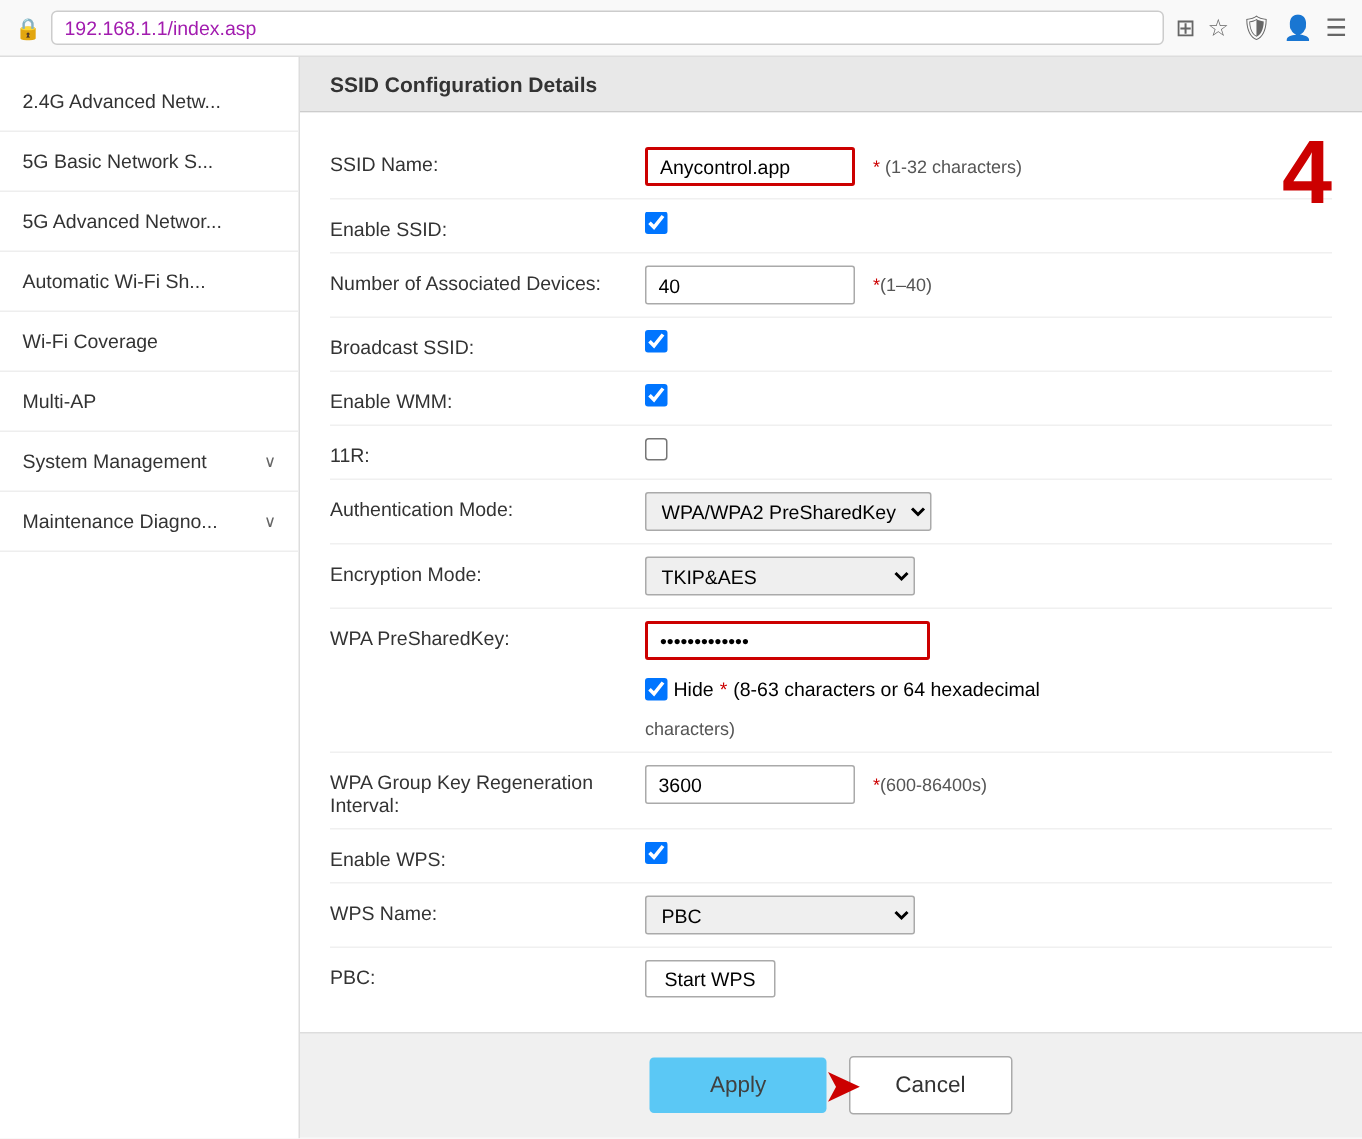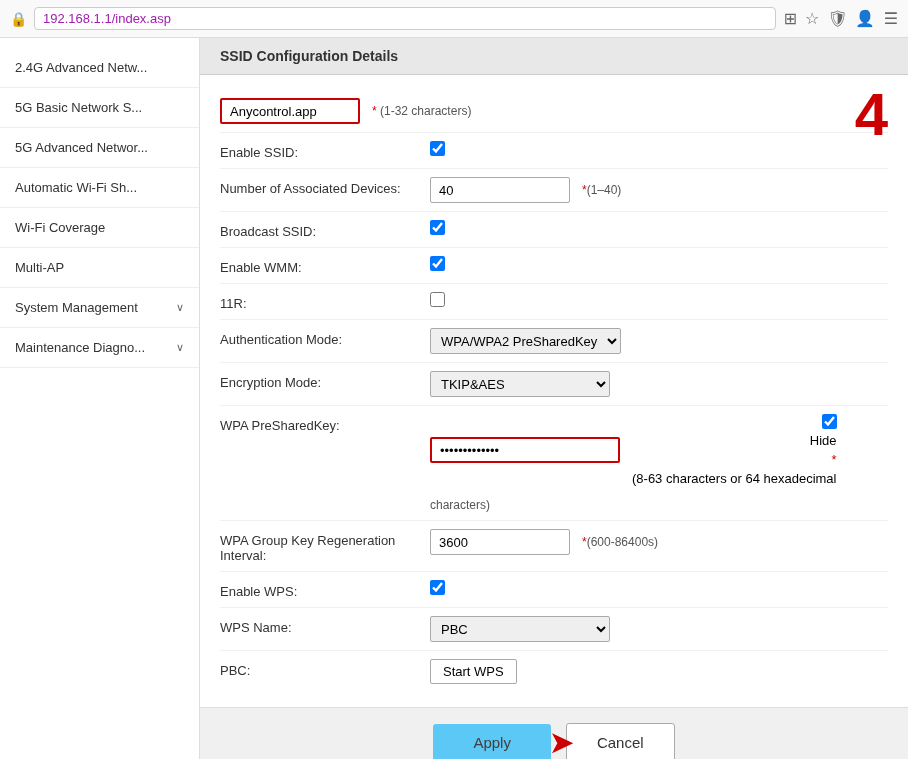--- a/index.html
+++ b/index.html
@@ -215,21 +215,20 @@
       font-size: 15px;
       cursor: pointer;
       border-radius: 3px;
     }
 
     .hide-label {
       display: flex;
       align-items: flex-end;
       gap: 4px;
       flex-wrap: wrap;
-      flex-direction: column;
     }
     .hide-label .red { color: #cc0000; }
     .psk-hint {
       font-size: 12px;
       color: #555;
       width: 100%;
     }
   </style>
 </head>
 <body>
@@ -281,20 +280,21 @@
 
   <div class="content-area">
     <div class="content-header">
       <span>SSID Configuration Details</span>
     </div>
 
     <div class="form-container">
       <div class="big-number">4</div>
 
       <div class="form-row">
+        <div class="form-label">SSID Name:</div>
         <div class="form-control">
           <input type="text" class="ssid-input" value="Anycontrol.app" style="">
           <span class="hint-text"><span class="red">*</span> (1-32 characters)</span>
         </div>
       </div>
 
       <div class="form-row">
         <div class="form-label">Enable SSID:</div>
         <div class="form-control">
           <input type="checkbox" checked="" style="">

